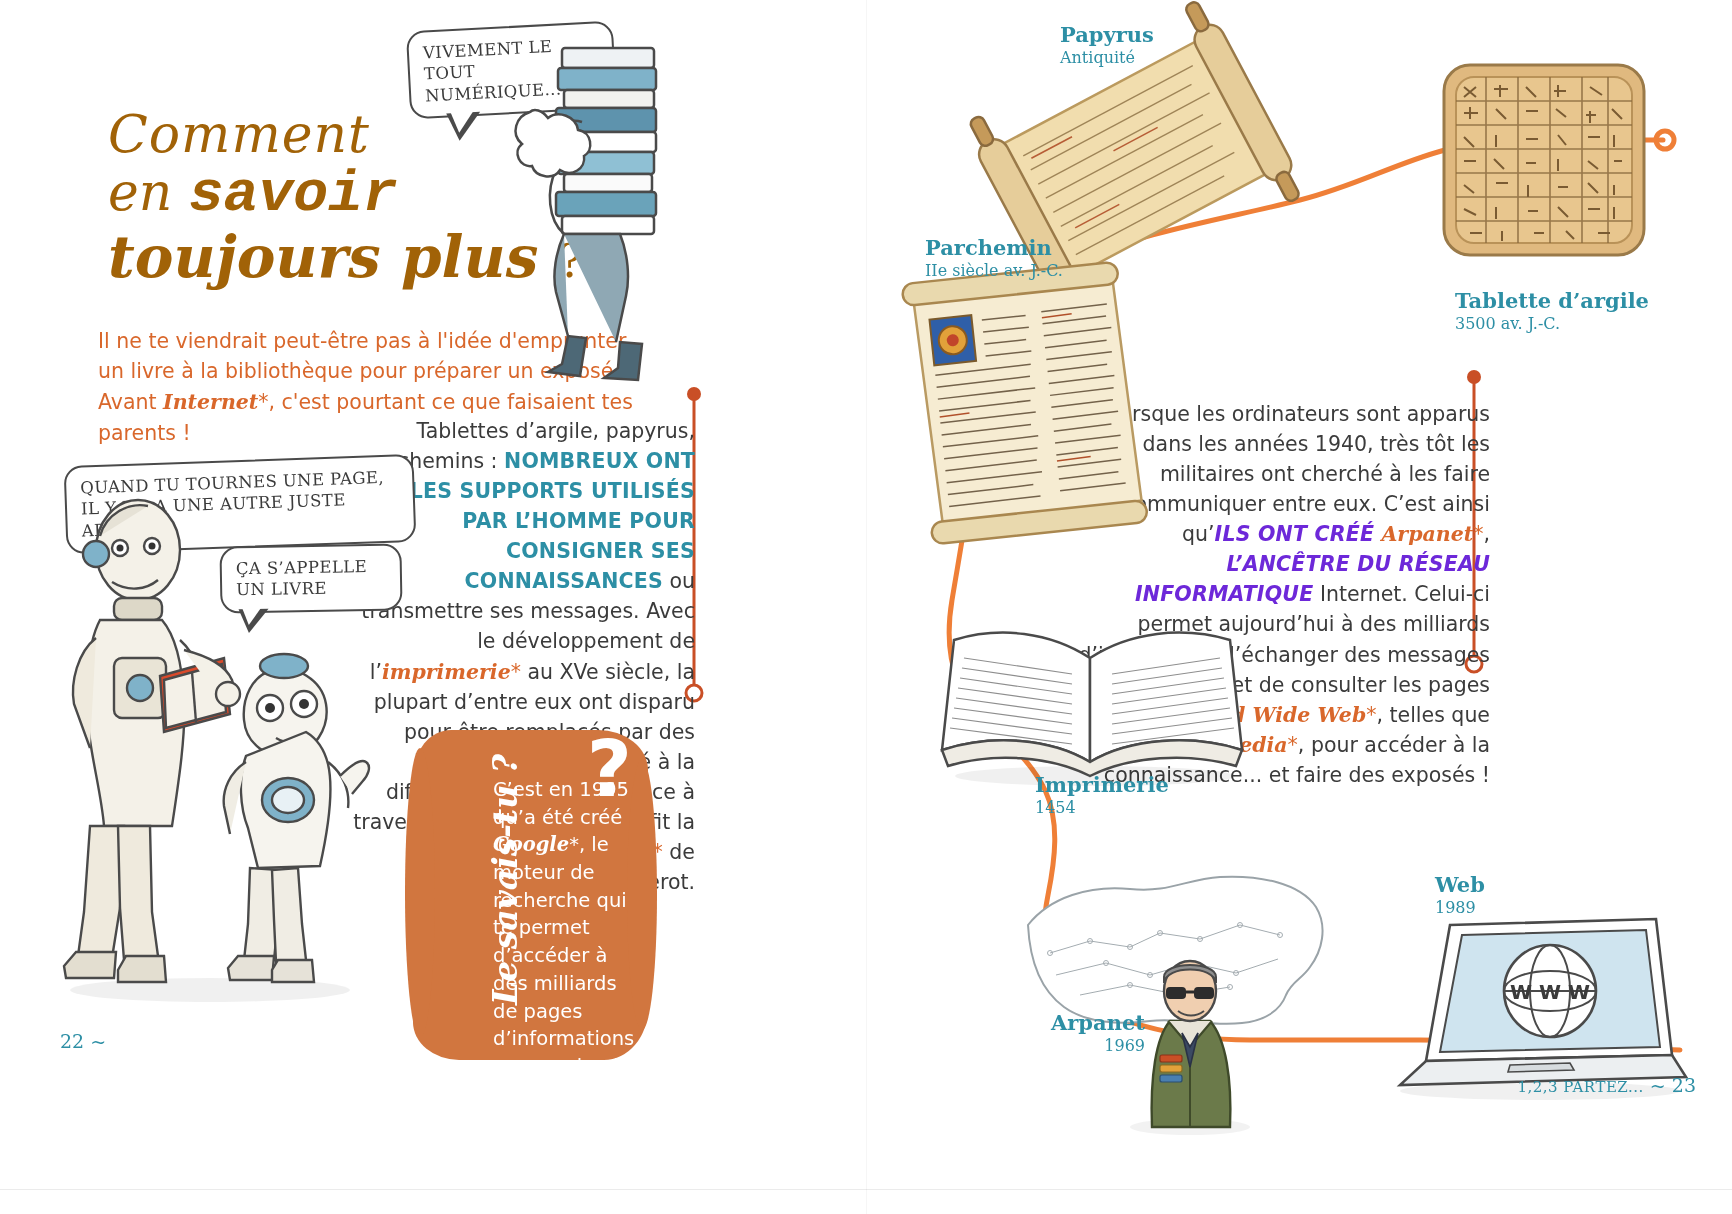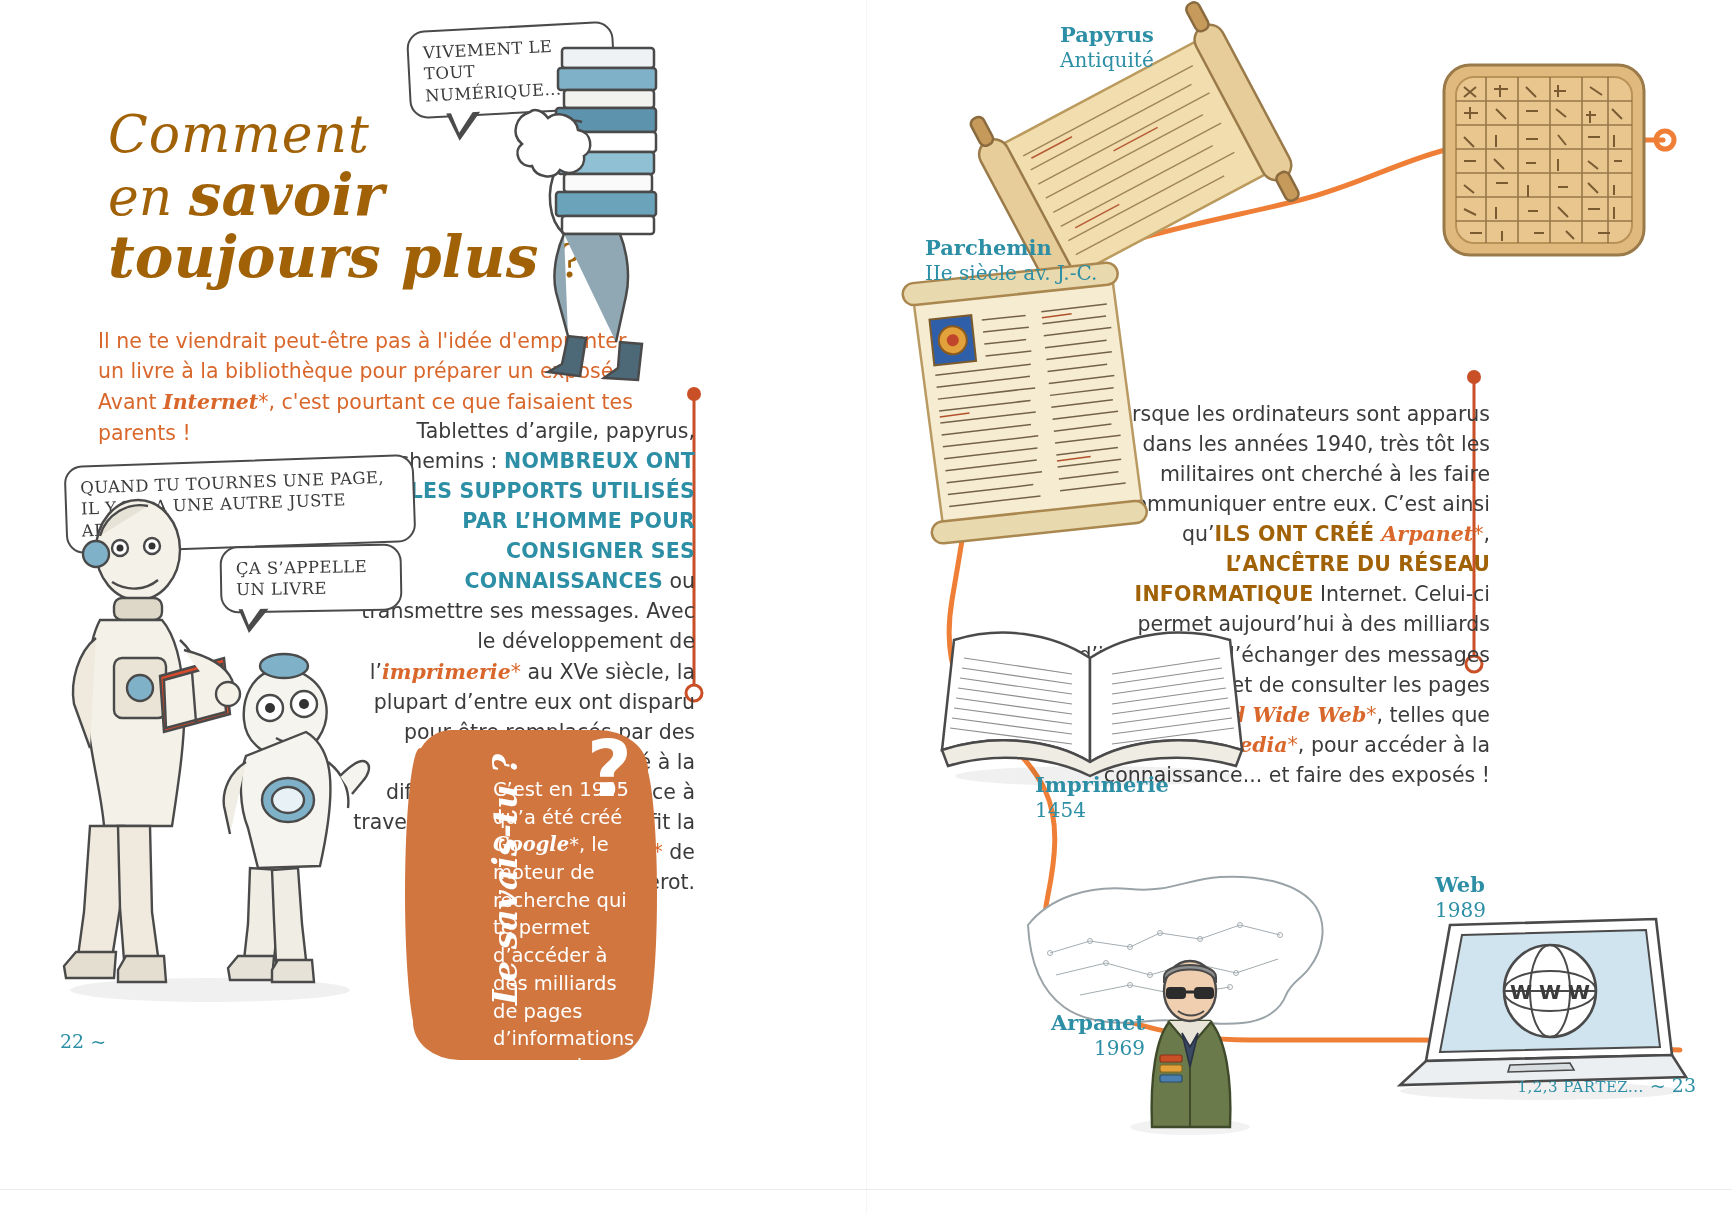--- a/index.html
+++ b/index.html
@@ -18,21 +18,21 @@
 
   
   #title{
     left:108px;top:108px;width:520px;
     color:#a16207;
     font-family:"DejaVu Serif", serif;
     line-height:1.0;
   }
   #title .l1{font-size:52px;font-style:italic;letter-spacing:1px;}
   #title .l2{font-size:52px;font-style:italic;margin-top:6px;}
-  #title .l2 b{font-size:58px;font-weight:bold;}
+  #title .l2 b{font-size:58px;font-weight:bold;font-family:Liberation Mono, monospace;}
   #title .l3{font-size:58px;font-style:italic;font-weight:bold;margin-top:4px;}
   #title .l3 .q{font-weight:normal;font-style:normal;font-size:46px;}
 
   
   #intro{
     left:98px;top:305px;width:560px;
     color:#d9672b;font-size:20.5px;line-height:1.5;
   }
   #intro .kw{font-family:"DejaVu Serif",serif;font-style:italic;font-weight:bold;text-align:right;}
 
@@ -45,21 +45,21 @@
   #leftbody .hl{color:#2d8fa5;font-weight:bold;letter-spacing:.2px;}
   #leftbody .kw{color:#d9672b;font-family:"DejaVu Serif",serif;font-style:italic;font-weight:bold;}
   #leftbody .star{color:#d9672b;}
 
   
   #rightbody{
     left:1070px;top:378px;width:420px;
     text-align:right;
     color:#3b3b3b;font-size:20.5px;line-height:1.47;
   }
-  #rightbody .hl{color:#a16207;font-weight:bold;letter-spacing:.2px;}
+  #rightbody .hl{color:#6d28d9;font-weight:bold;letter-spacing:.2px;font-style:italic;}
   #rightbody .kw{color:#d9672b;font-family:"DejaVu Serif",serif;font-style:italic;font-weight:bold;}
 
   
   #blob{
     left:413px;top:730px;width:235px;height:330px;
     background:#d1763f;
     border-radius:38px 50px 44px 46px/46px 40px 52px 38px;
     box-shadow:0 0 0 0 transparent;
   }
   #blob:before{ 
@@ -89,21 +89,21 @@
   #blob .txt .kw{font-family:"DejaVu Serif",serif;font-style:italic;font-weight:bold;}
 
   
   #pnum-left{left:36px;top:1030px;color:#2d8fa5;font-size:19px;font-family:"DejaVu Serif",serif;margin-left:24px;}
   #pnum-right{right:36px;top:1074px;color:#2d8fa5;font-size:19px;font-family:"DejaVu Serif",serif;text-align:right;}
   #pnum-right .small{font-size:15px;letter-spacing:.5px;}
 
   
   .cap{font-family:"DejaVu Serif",serif;color:#2d8fa5;line-height:1.25;}
   .cap .t{font-size:21px;font-weight:bold;}
-  .cap .d{font-size:20px;}
+  .cap .d{font-size:16px;}
   #cap-papyrus{left:1060px;top:22px;}
   #cap-parchemin{left:925px;top:235px;}
   #cap-tablette{left:1455px;top:288px;}
   #cap-imprimerie{left:1035px;top:772px;}
   #cap-arpanet{left:1035px;top:1010px;text-align:right;width:110px;}
   #cap-web{left:1435px;top:872px;}
 
   
   .bub{
     position:absolute;background:#ffffff;border:2.5px solid #4a4a4a;
@@ -512,20 +512,24 @@
       <text x="0" y="8" text-anchor="middle" font-family="DejaVu Sans, sans-serif" font-size="20" font-weight="bold" fill="#3b3b3b">W W W</text>
     </g>
     <path d="M36 156 L282 150 L296 172 L10 180 Z" fill="#eceff1" stroke="#4a4a4a" stroke-width="2.6"></path>
     <path d="M120 160 l60 -2 l4 7 l-66 2 z" fill="#d7dcdf" stroke="#4a4a4a" stroke-width="1.6"></path>
   </svg>
 
   <div class="abs cap" id="cap-papyrus">
     <div class="t">Papyrus</div>
     <div class="d">Antiquité</div>
   </div>
+  <div class="abs cap" id="cap-tablette">
+    <div class="t">Tablette d’argile</div>
+    <div class="d">3500 av. J.-C.</div>
+  </div>
   <div class="abs cap" id="cap-parchemin">
     <div class="t">Parchemin</div>
     <div class="d">IIe siècle av. J.-C.</div>
   </div>
   <div class="abs cap" id="cap-imprimerie">
     <div class="t">Imprimerie</div>
     <div class="d">1454</div>
   </div>
   <div class="abs cap" id="cap-arpanet">
     <div class="t">Arpanet</div>

